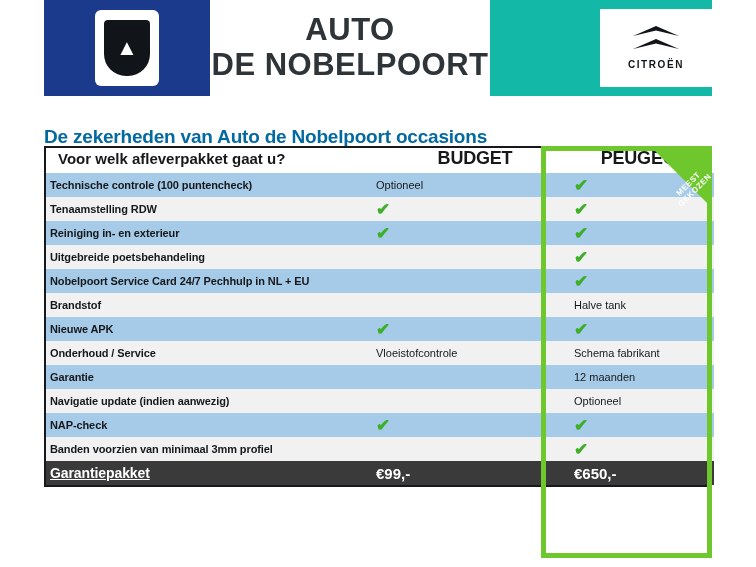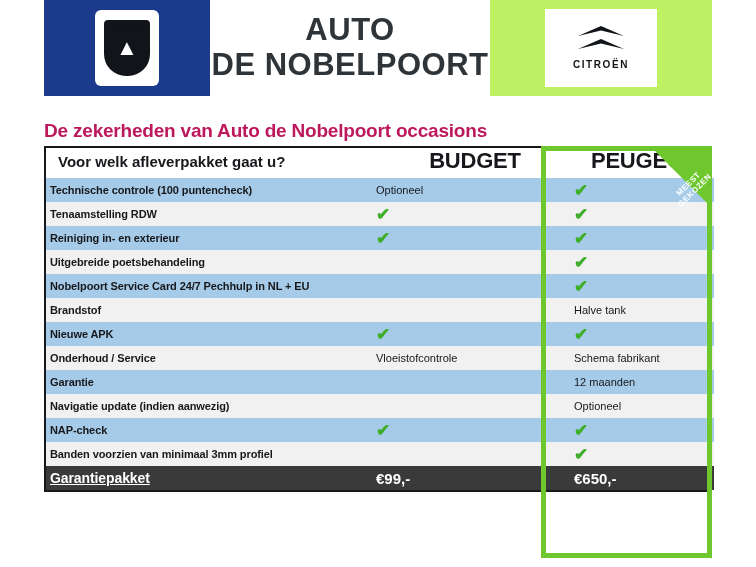--- a/index.html
+++ b/index.html
@@ -36,24 +36,24 @@
   }
   .banner-mid {
     flex: 1;
     background: #ffffff;
     display: flex;
     align-items: center;
     justify-content: center;
   }
   .banner-right {
     width: 222px;
-    background: #bef264;
-    display: flex;
-    align-items: center;
-    justify-content: center;
+    background: #14b8a6;
+    display: flex;
+    align-items: center;
+    justify-content: flex-end;
   }
 
   .peugeot-badge {
     width: 64px;
     height: 76px;
     background: #ffffff;
     border-radius: 6px;
     display: flex;
     align-items: center;
     justify-content: center;
@@ -125,24 +125,24 @@
     font-size: 10px;
     letter-spacing: 1.6px;
     color: #111418;
     font-weight: bold;
   }
 
   
   .heading {
     position: absolute;
     left: 44px;
-    top: 120px;
+    top: 126px;
     font-size: 19px;
     font-weight: bold;
-    color: #be185d;
+    color: #0369a1;
     letter-spacing: -0.2px;
   }
 
   
   .table-wrap {
     position: absolute;
     left: 44px;
     top: 146px;
     width: 668px;
   }
@@ -190,21 +190,21 @@
   .q-title {
     font-size: 15px;
     font-weight: bold;
     color: #16181b;
     padding-left: 12px;
     padding-bottom: 8px;
     vertical-align: middle;
   }
   .pkg-name {
     text-align: center;
-    font-size: 22px;
+    font-size: 18px;
     font-weight: bold;
     color: #16181b;
     letter-spacing: -0.2px;
   }
 
   
   .foot td {
     background: #3a3a3a;
     color: #ffffff;
     height: 28px;

